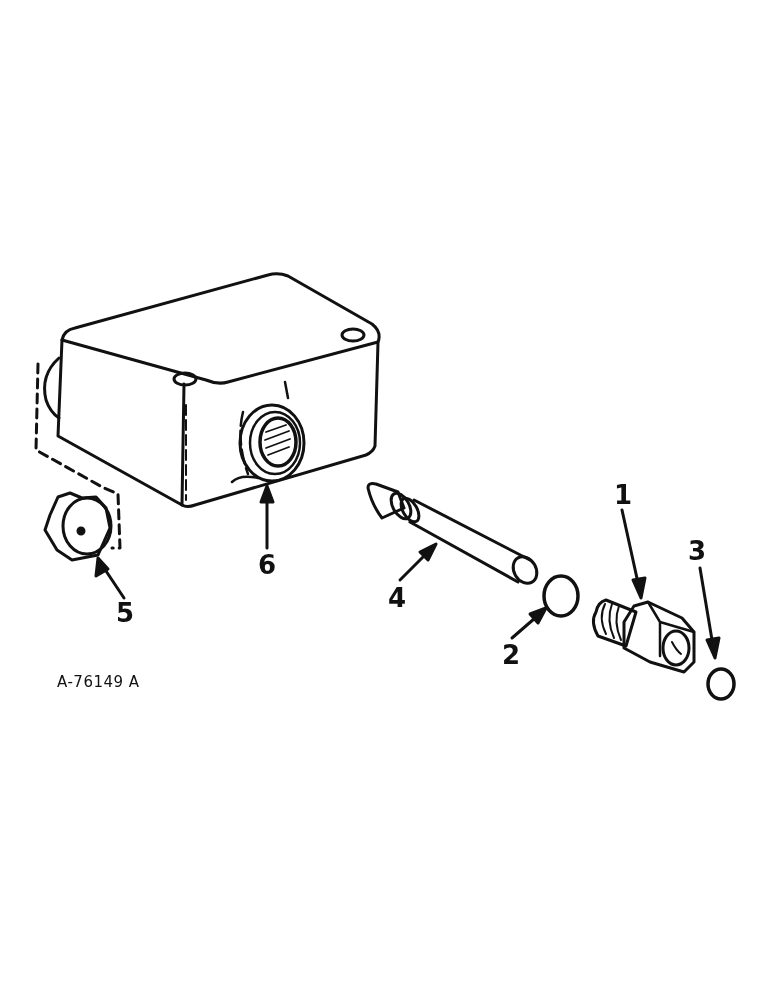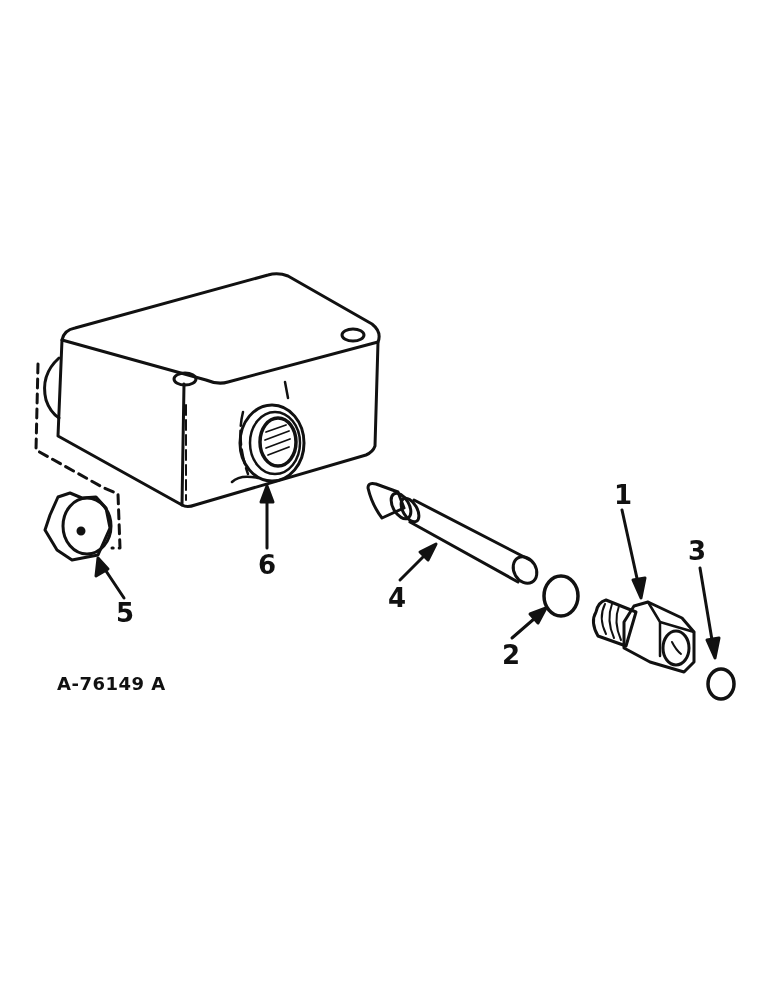--- a/index.html
+++ b/index.html
@@ -25,22 +25,22 @@
       font-weight: bold;
       font-size: 26px;
       color: #111111;
       line-height: 1;
     }
     .figure-id {
       position: absolute;
       left: 57px;
       top: 673px;
       font-family: "DejaVu Sans", sans-serif;
-      font-weight: bold;
-      font-size: 18px;
+      font-weight: normal;
+      font-size: 15px;
       color: #111111;
       letter-spacing: 0.5px;
     }
   </style>
 </head>
 <body>
 
 <svg class="canvas" viewBox="0 0 772 1000" xmlns="http://www.w3.org/2000/svg">
   <g fill="none" stroke="#111111" stroke-width="3" stroke-linecap="round" stroke-linejoin="round">
 

